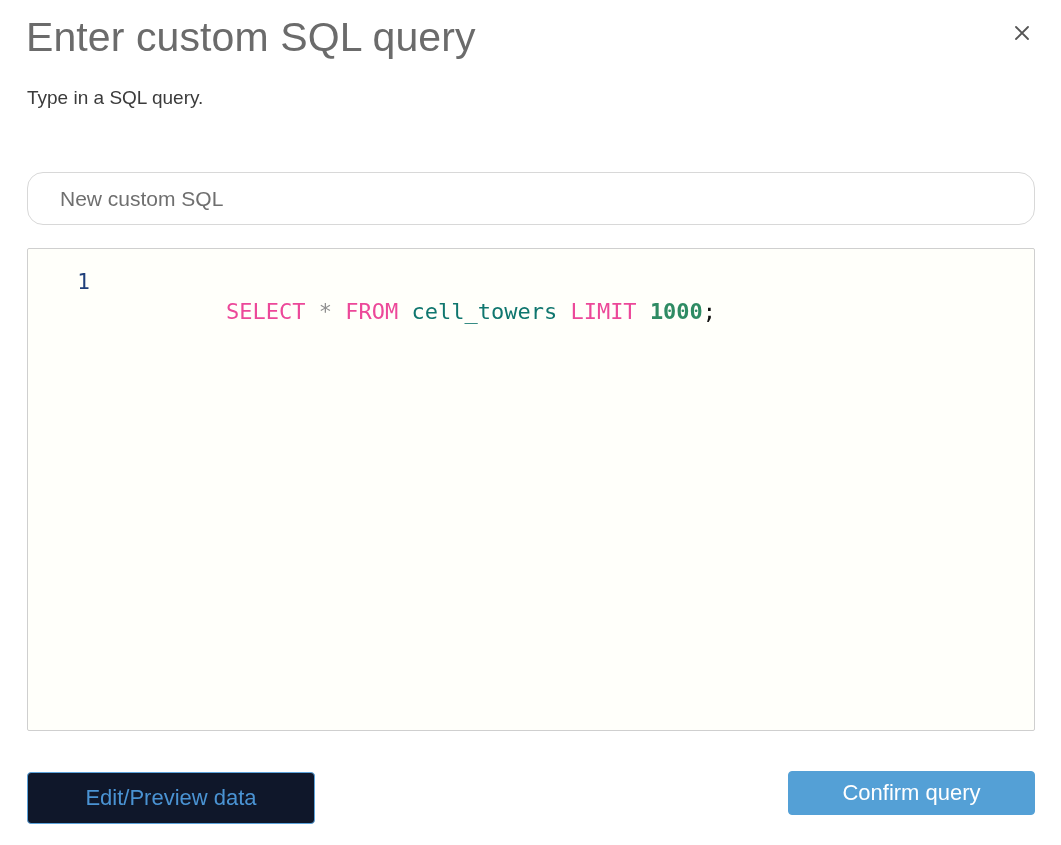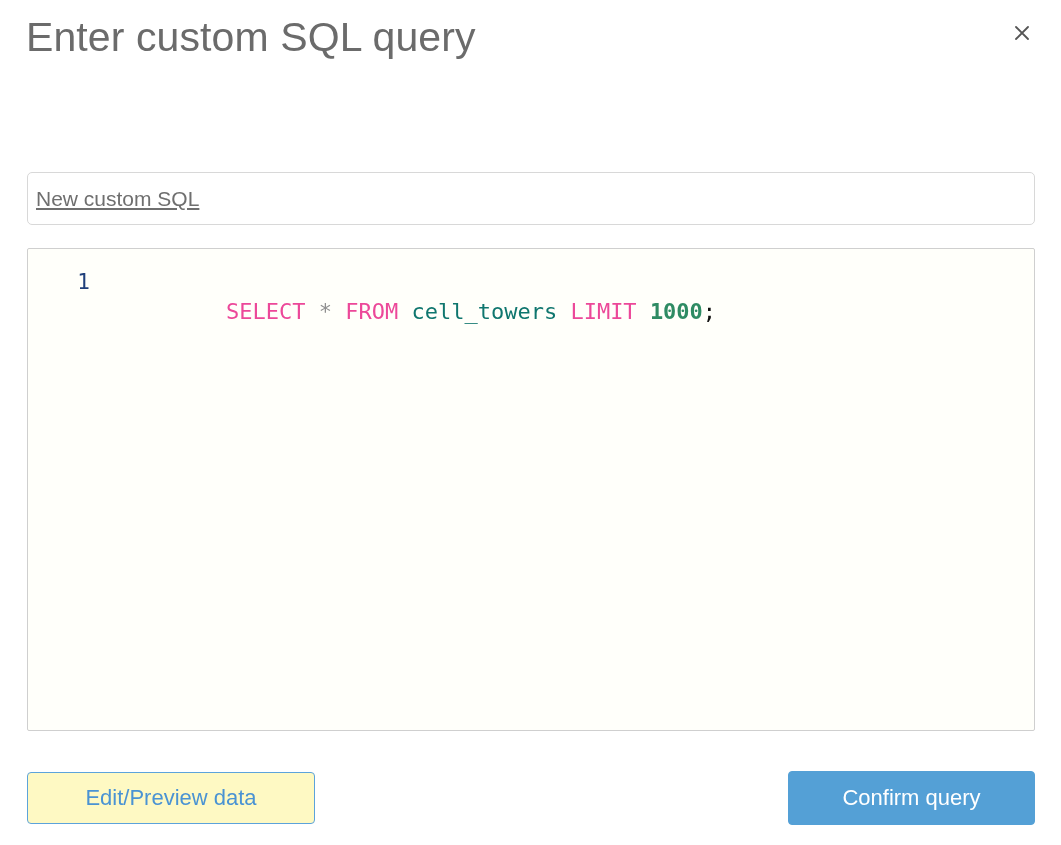--- a/index.html
+++ b/index.html
@@ -69,28 +69,27 @@
     left: 27px;
     top: 172px;
     width: 1008px;
     height: 53px;
   }
   .name-input {
     width: 100%;
     height: 100%;
     box-sizing: border-box;
     border: 1px solid #d8d8d8;
-    border-radius: 5px;
+    border-radius: 16px;
     background: #ffffff;
-    padding: 0 8px;
+    padding: 0 32px;
     font-family: "Liberation Sans", sans-serif;
     font-size: 21px;
     color: #6f6f6f;
     outline: none;
-    text-decoration: underline;
   }
   .name-input::placeholder { color: #6f6f6f; opacity: 1; }
 
   
   .editor {
     position: absolute;
     left: 27px;
     top: 248px;
     width: 1008px;
     height: 483px;
@@ -145,47 +144,48 @@
     font-size: 22px;
     border-radius: 4px;
     cursor: pointer;
     user-select: none;
   }
   .btn-secondary {
     left: 27px;
     top: 772px;
     width: 288px;
     height: 52px;
-    background: #fef9c3;
+    background: #0f172a;
     border: 1px solid #5ca3db;
     color: #4a93d3;
   }
   .btn-primary {
     left: 788px;
     top: 771px;
     width: 247px;
-    height: 54px;
+    height: 44px;
     background: #54a0d6;
     border: 1px solid #54a0d6;
     color: #ffffff;
   }
 </style>
 </head>
 <body>
 
 <div class="dialog">
 
   <div class="dialog-title">Enter custom SQL query</div>
 
   <div class="close-btn">
     <svg width="20" height="20" viewBox="0 0 20 20" aria-hidden="true">
       <path d="M4 4 L16 16 M16 4 L4 16" stroke="#555555" stroke-width="1.8" stroke-linecap="round" fill="none"></path>
     </svg>
   </div>
 
+  <div class="dialog-subtitle">Type in a SQL query.</div>
 
   <div class="name-input-wrap">
     <input class="name-input" type="text" placeholder="New custom SQL" style="">
   </div>
 
   <div class="editor">
     <div class="editor-inner">
       <div class="gutter">1</div>
       <div class="code-area">
         <span class="tok-kw">SELECT</span><span class="tok-plain"> </span><span class="tok-op">*</span><span class="tok-plain"> </span><span class="tok-kw">FROM</span><span class="tok-plain"> </span><span class="tok-ident">cell_towers</span><span class="tok-plain"> </span><span class="tok-kw">LIMIT</span><span class="tok-plain"> </span><span class="tok-num">1000</span><span class="tok-punct">;</span>

